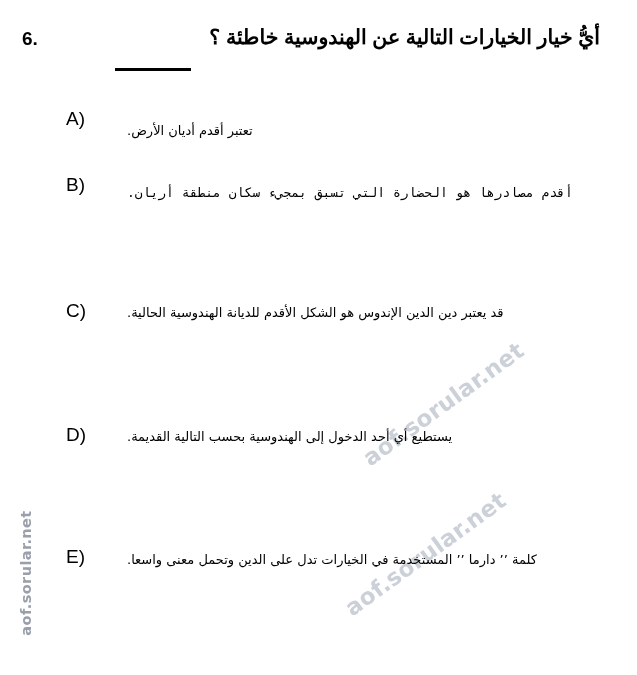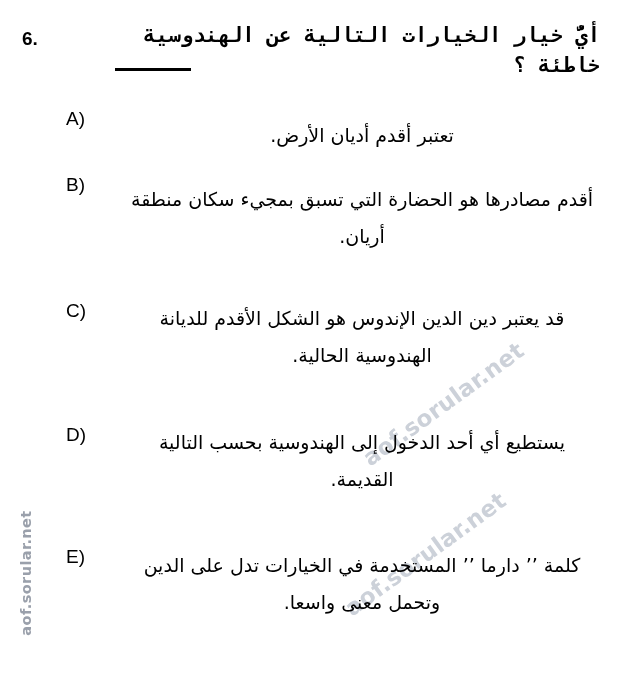--- a/index.html
+++ b/index.html
@@ -64,21 +64,21 @@
     font-weight: 700;
     color: #000;
   }
   .qstem {
     position: absolute;
     right: 37px;
     top: 22px;
     width: 500px;
     direction: rtl;
     text-align: right;
-    font-family: Liberation Mono, monospace;
+    font-family: Liberation Sans, sans-serif;
     font-size: 20.5px;
     font-weight: 700;
     line-height: 1.45;
     color: #000;
   }
   .stem-rule {
     position: absolute;
     left: 115px;
     top: 68px;
     width: 76px;
@@ -98,33 +98,33 @@
     font-family: "Liberation Sans", sans-serif;
     font-size: 19px;
     font-weight: 400;
     color: #000;
   }
   .opt-text {
     position: absolute;
     right: 40px;
     width: 470px;
     direction: rtl;
-    text-align: center;
+    text-align: left;
     font-family: "DejaVu Sans", sans-serif;
-    font-size: 19px;
+    font-size: 13px;
     line-height: 1.95;
     color: #000;
   }
   .opt-text.single { line-height: 1.4; }
 
   .opt-a .opt-letter { top: 108px; }
   .opt-a .opt-text   { top: 122px; }
 
   .opt-b .opt-letter { top: 174px; }
-  .opt-b .opt-text   { top: 181px; }
+  .opt-b .opt-text   { top: 181px; font-family: Liberation Mono, monospace; }
 
   .opt-c .opt-letter { top: 300px; }
   .opt-c .opt-text   { top: 300px; }
 
   .opt-d .opt-letter { top: 424px; }
   .opt-d .opt-text   { top: 424px; }
 
   .opt-e .opt-letter { top: 546px; }
   .opt-e .opt-text   { top: 547px; }
 </style>

